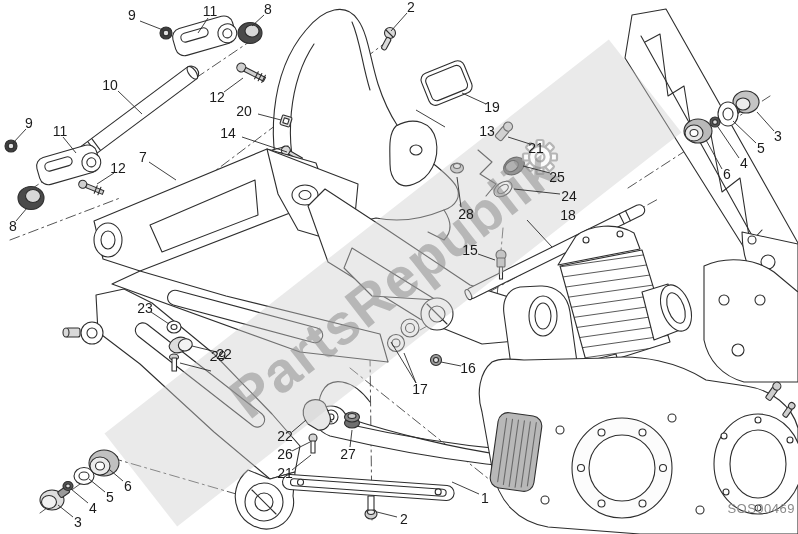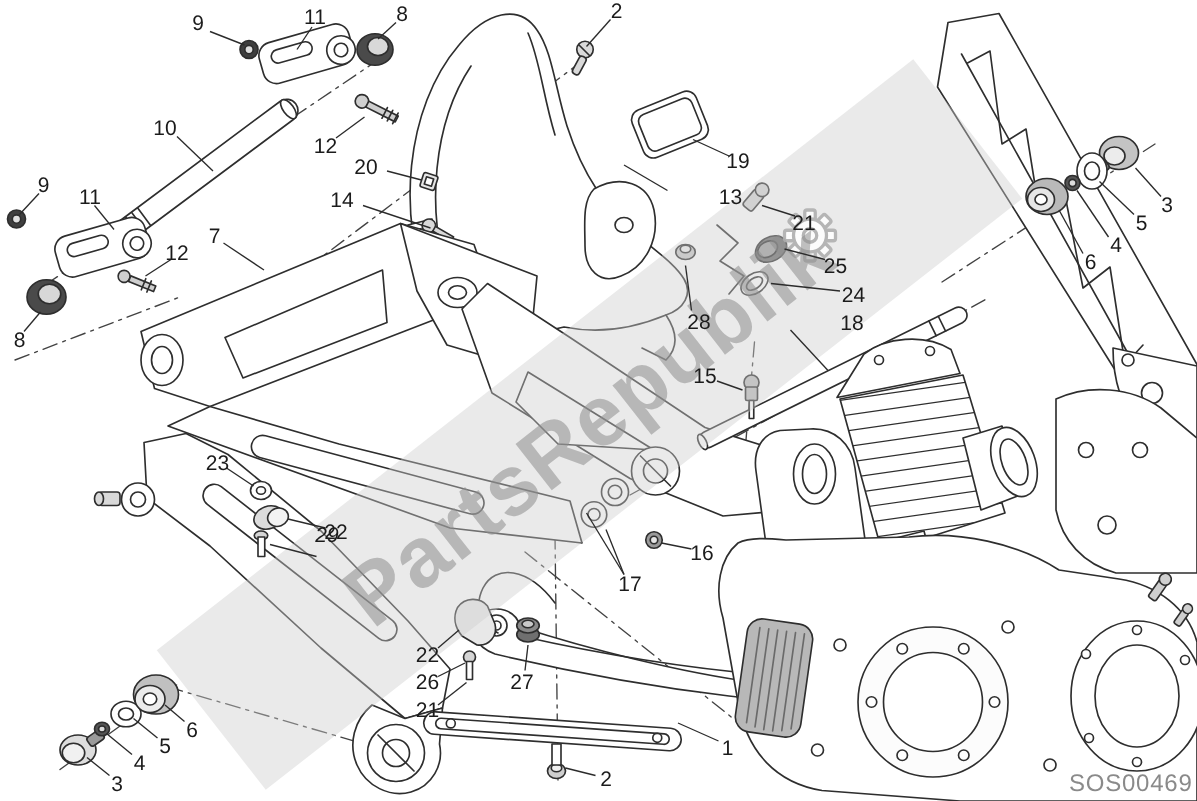--- a/index.html
+++ b/index.html
@@ -5,21 +5,21 @@
   html,body{margin:0;padding:0;background:#fff;}
   .stage{position:relative;width:798px;height:534px;background:#fff;overflow:hidden;
          font-family:"Liberation Sans",sans-serif;}
   .layer{position:absolute;left:0;top:0;width:798px;height:534px;}
   .callout{position:absolute;transform:translate(-50%,-50%);font-size:14px;line-height:1;
            color:#1b1b1b;font-family:"Liberation Sans",sans-serif;}
   .watermark{position:absolute;left:393px;top:283px;
              transform:translate(-50%,-50%) rotate(-38deg);
              font-size:57px;font-weight:bold;letter-spacing:1px;white-space:nowrap;
              color:var(--wm-text,#8f8f8f);opacity:.55;pointer-events:none;}
-  .code{position:absolute;right:3px;bottom:2px;font-size:16px;letter-spacing:.5px;
+  .code{position:absolute;right:3px;bottom:18px;font-size:13px;letter-spacing:.5px;
         color:var(--code-color,#8a8a8a);}
   .wmband{fill:var(--wm-band,#cdcdcd);opacity:.42;}
   .art{stroke:var(--line-color,#2e2e2e);}
 </style>
 </head>
 <body style="--wm-text: #8f8f8f; --wm-band: #cdcdcd; --code-color: #8a8a8a; --line-color: #2e2e2e;">
 
 <div class="stage">
 
   <svg class="layer art" viewBox="0 0 798 534" fill="none" stroke-width="1.1" stroke-linejoin="round" stroke-linecap="round">

